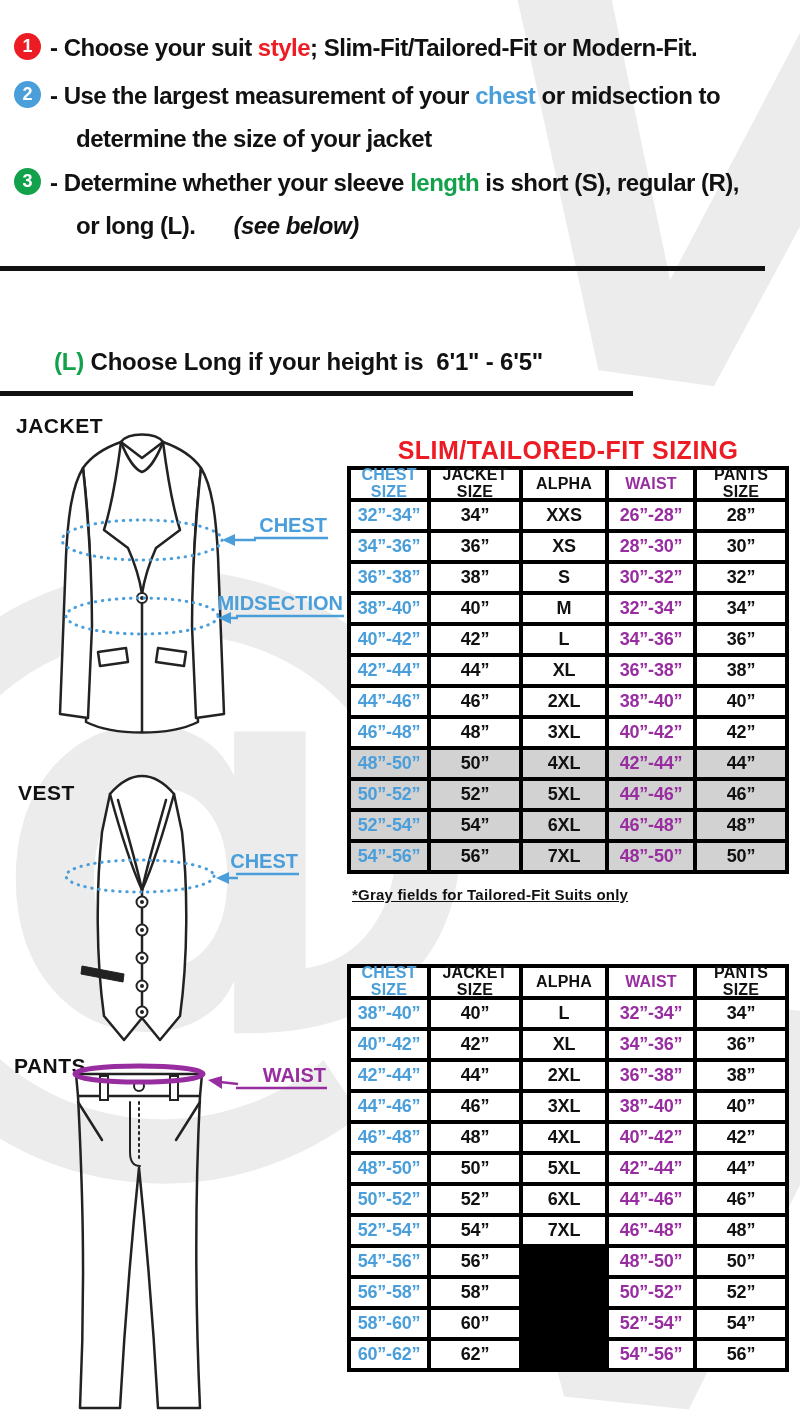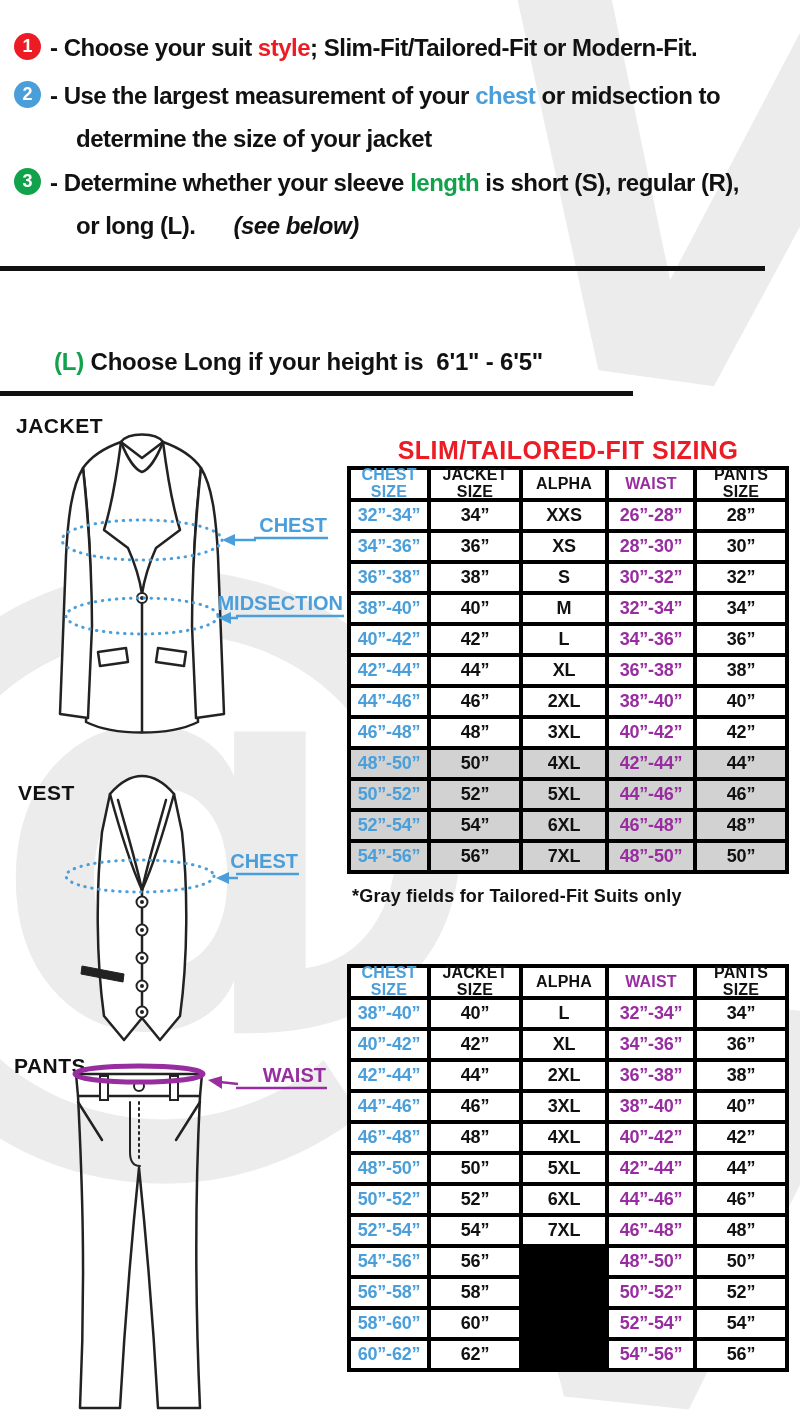--- a/index.html
+++ b/index.html
@@ -41,21 +41,21 @@
   .tcell{background:#fff;display:flex;align-items:center;justify-content:center;
          height:27px;font-size:18px;font-weight:bold;letter-spacing:-0.2px;
          text-align:center;color:var(--ink);}
   .thead .tcell{height:28px;font-size:16px;line-height:1.05;letter-spacing:0.2px;
                 padding:2px 0;box-sizing:border-box;flex-wrap:wrap;align-content:center;}
   .tcell.blue{color:var(--blue);} .tcell.purple{color:var(--purple);}
   .trow.gray .tcell{background:var(--gray_cell);}
   .tcell.blackcell{background:#000;}
   .hcell{white-space:normal;word-spacing:60px;} 
   .hcell.oneword{word-spacing:normal;}
-  .footnote{position:absolute;font-size:18px;font-weight:bold;letter-spacing:0.2px;}
+  .footnote{position:absolute;font-size:15px;font-weight:bold;letter-spacing:0.2px;text-decoration:underline;}
 
   .figure{position:absolute;}
   .ln{fill:none;stroke:#222;stroke-width:2.5px;stroke-linecap:round;stroke-linejoin:round;}
   .shape{fill:#fff;stroke:#222;stroke-width:2.5px;stroke-linejoin:round;}
   .darkshape{fill:#222;stroke:#222;stroke-width:1px;}
   .dotted{fill:none;stroke:var(--blue);stroke-width:3px;stroke-linecap:round;
           stroke-dasharray:0.5 6.5;}
   .blue-ln{fill:none;stroke:var(--blue);stroke-width:2.5px;}
   .purple-ln{fill:none;stroke:var(--purple);stroke-width:2.5px;}
   .waistband-ellipse{fill:none;stroke:var(--purple);stroke-width:5px;}

